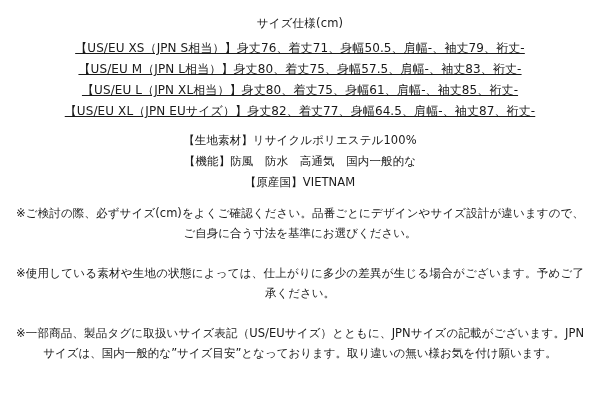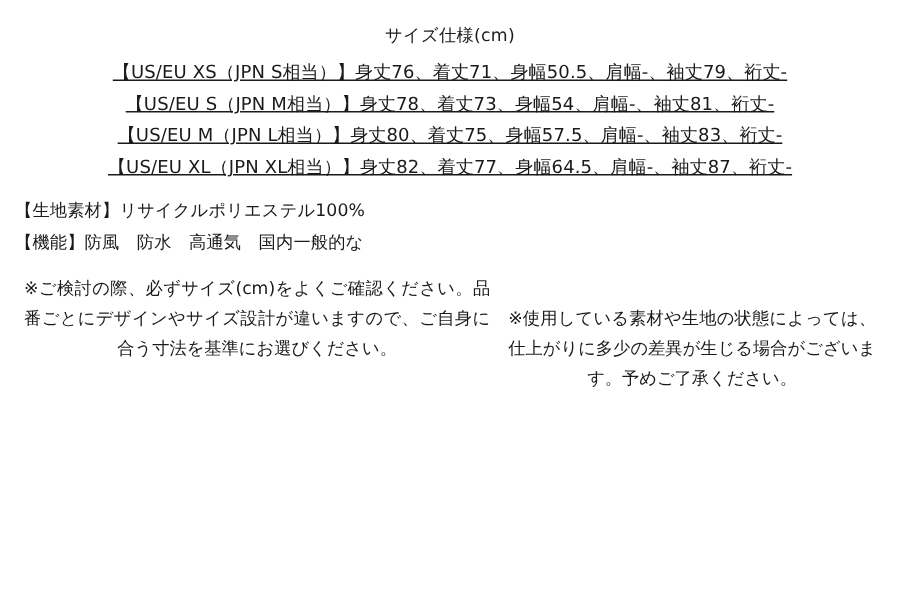--- a/index.html
+++ b/index.html
@@ -40,30 +40,30 @@
     letter-spacing: 0.1px;
     white-space: nowrap;
     text-decoration: underline;
   }
   .spec-block {
     margin-top: 8px;
     display: flex;
     flex-direction: column;
   }
   .spec-row {
-    text-align: left;
+    text-align: center;
     font-size: 11.5px;
     line-height: 21px;
     letter-spacing: 0.1px;
     white-space: nowrap;
   }
   .notes {
     margin-top: 10px;
     display: flex;
-    flex-direction: row;
+    flex-direction: column;
     gap: 0px;
   }
   .note {
     font-size: 11.5px;
     line-height: 20px;
     letter-spacing: 0.0px;
     text-align: justify;
     text-align-last: center;
     padding: 0 6px;
   }
@@ -73,28 +73,30 @@
 </style>
 </head>
 <body>
 
 <div class="page">
 
   <div class="title">サイズ仕様(cm)</div>
 
   <div class="size-list">
     <div class="size-row">【US/EU XS（JPN S相当）】身丈76、着丈71、身幅50.5、肩幅-、袖丈79、裄丈-</div>
-    <div class="size-row">【US/EU S（JPN M相当）】身丈78、着丈73、身幅54、肩幅-、袖丈81、裄丈-</div>
     <div class="size-row">【US/EU M（JPN L相当）】身丈80、着丈75、身幅57.5、肩幅-、袖丈83、裄丈-</div>
-    <div class="size-row">【US/EU XL（JPN XL相当）】身丈82、着丈77、身幅64.5、肩幅-、袖丈87、裄丈-</div>
+    <div class="size-row">【US/EU L（JPN XL相当）】身丈80、着丈75、身幅61、肩幅-、袖丈85、裄丈-</div>
+    <div class="size-row">【US/EU XL（JPN EUサイズ）】身丈82、着丈77、身幅64.5、肩幅-、袖丈87、裄丈-</div>
   </div>
 
   <div class="spec-block">
     <div class="spec-row">【生地素材】リサイクルポリエステル100%</div>
     <div class="spec-row">【機能】防風　防水　高通気　国内一般的な</div>
+    <div class="spec-row">【原産国】VIETNAM</div>
   </div>
 
   <div class="notes">
     <div class="note">※ご検討の際、必ずサイズ(cm)をよくご確認ください。品番ごとにデザインやサイズ設計が違いますので、ご自身に合う寸法を基準にお選びください。</div>
     <div class="note">※使用している素材や生地の状態によっては、仕上がりに多少の差異が生じる場合がございます。予めご了承ください。</div>
+    <div class="note">※一部商品、製品タグに取扱いサイズ表記（US/EUサイズ）とともに、JPNサイズの記載がございます。JPNサイズは、国内一般的な”サイズ目安”となっております。取り違いの無い様お気を付け願います。</div>
   </div>
 
 </div>
 
 </body></html>

